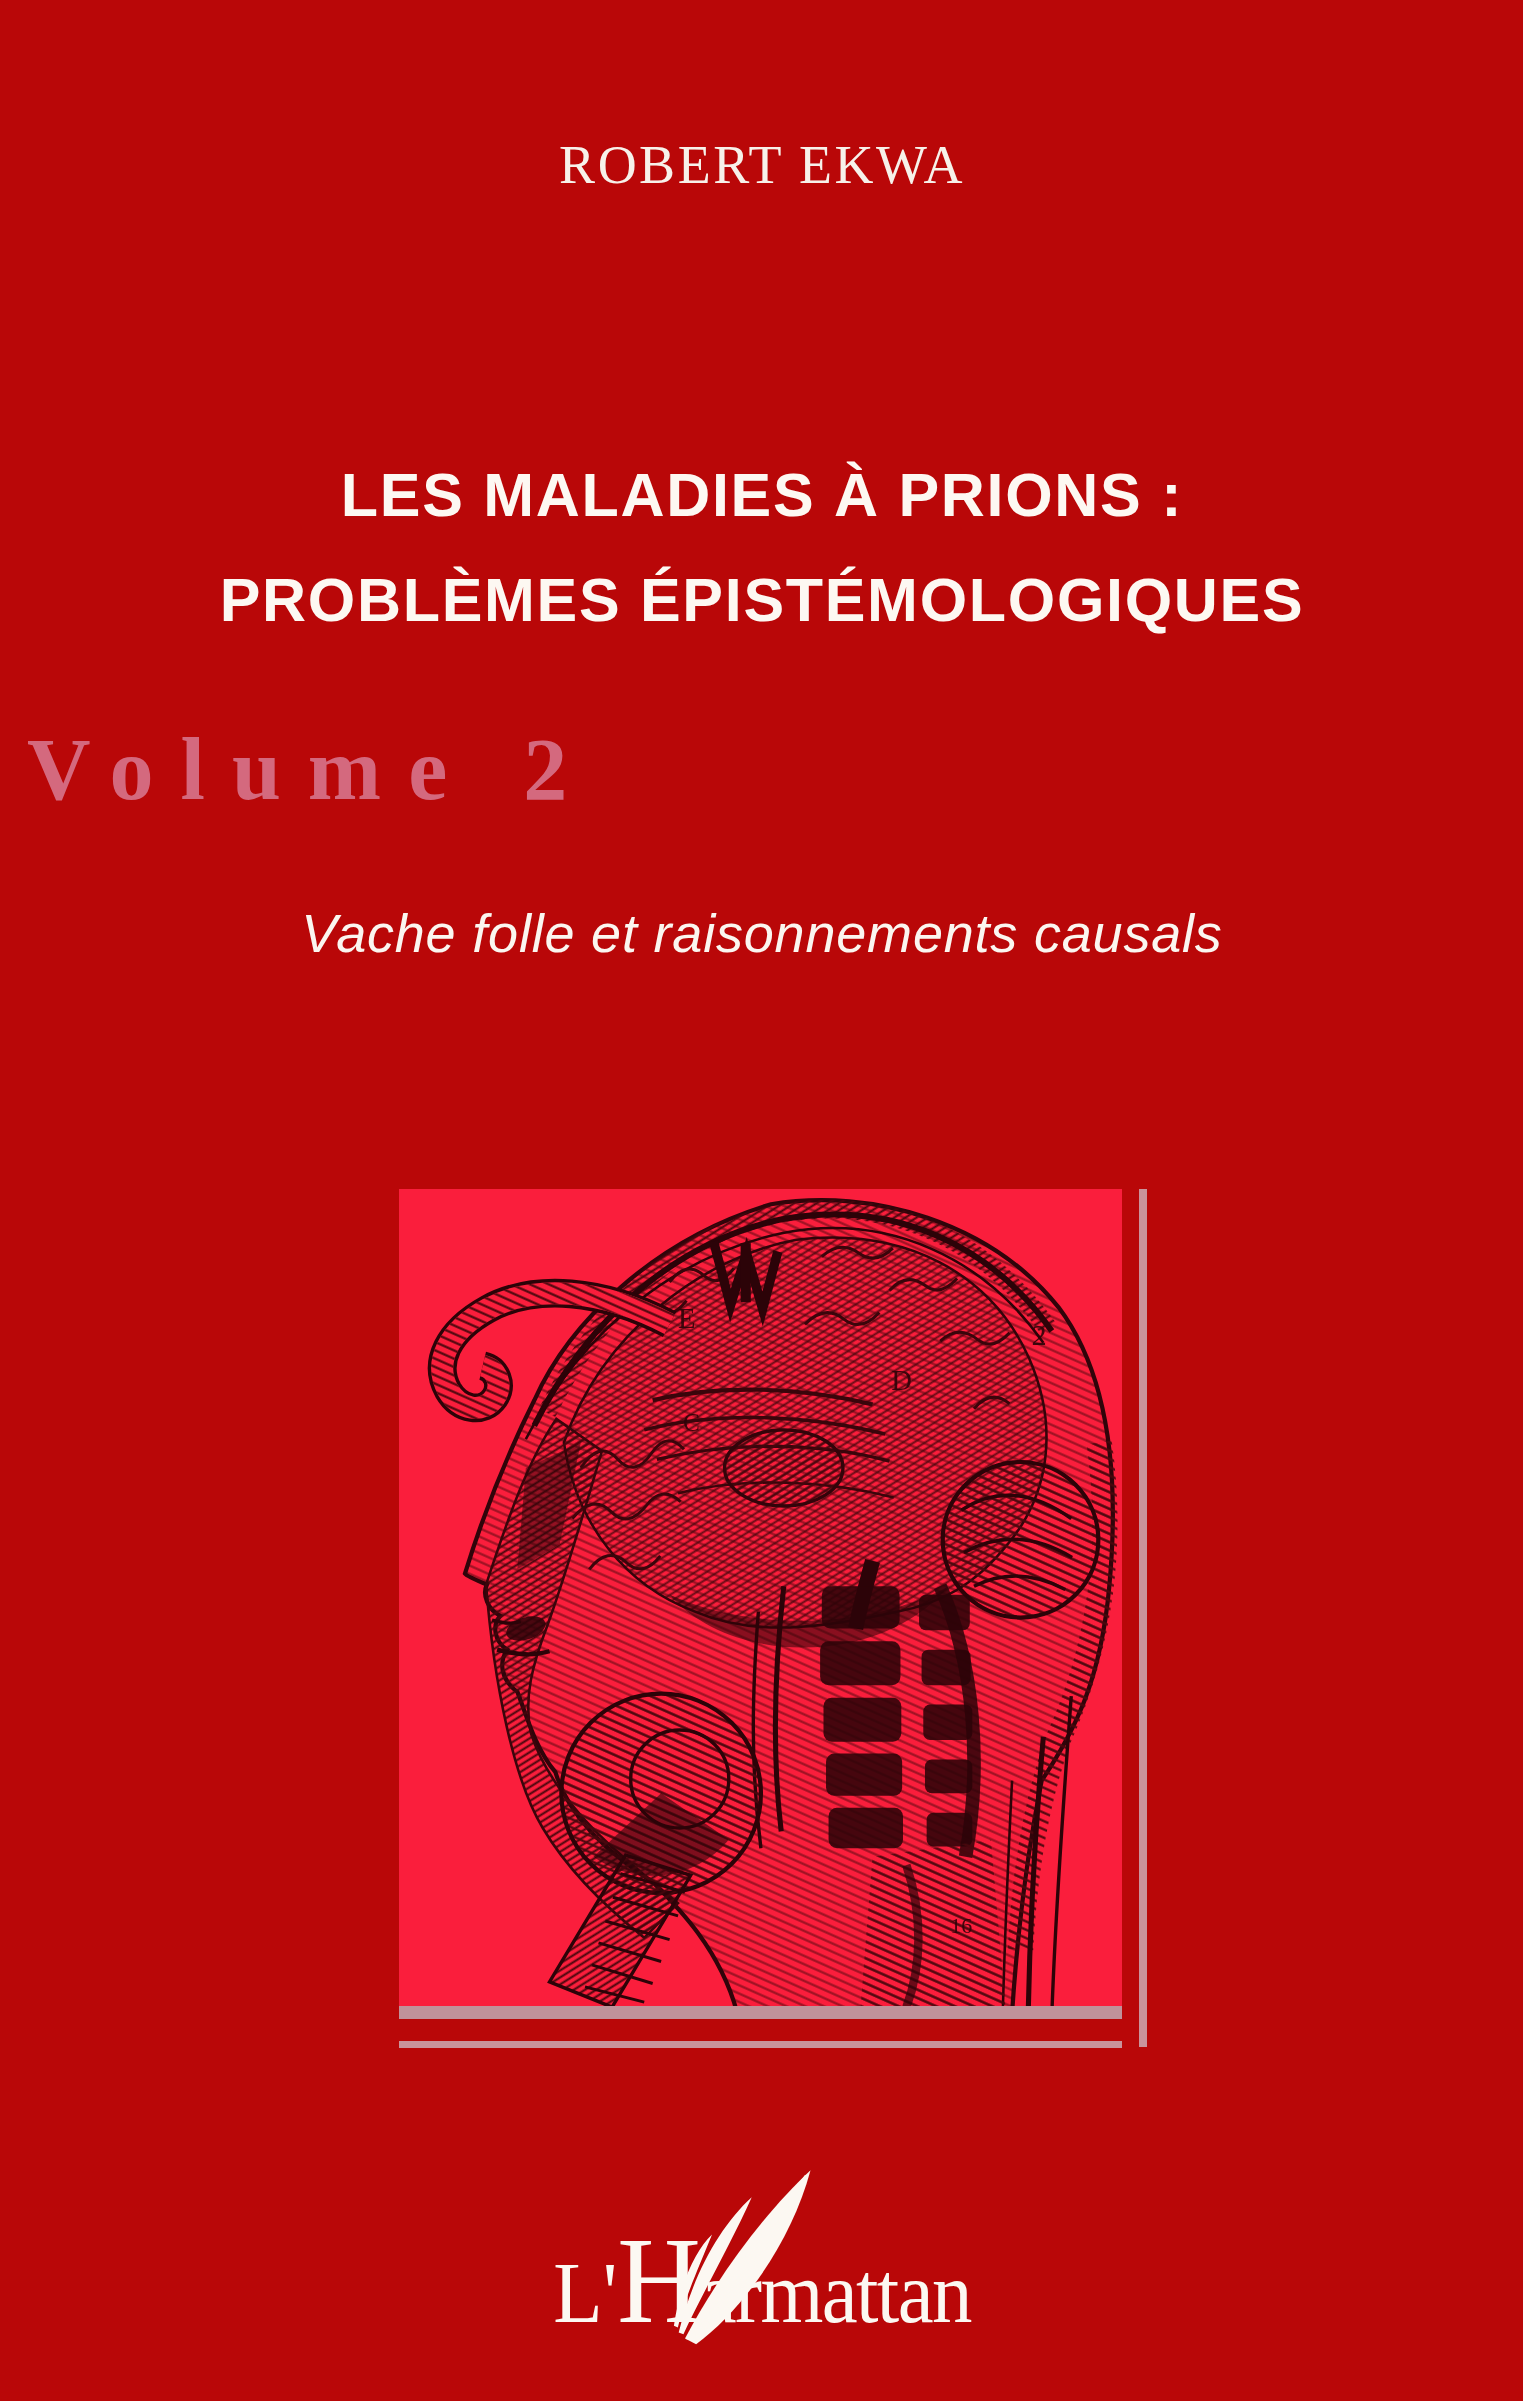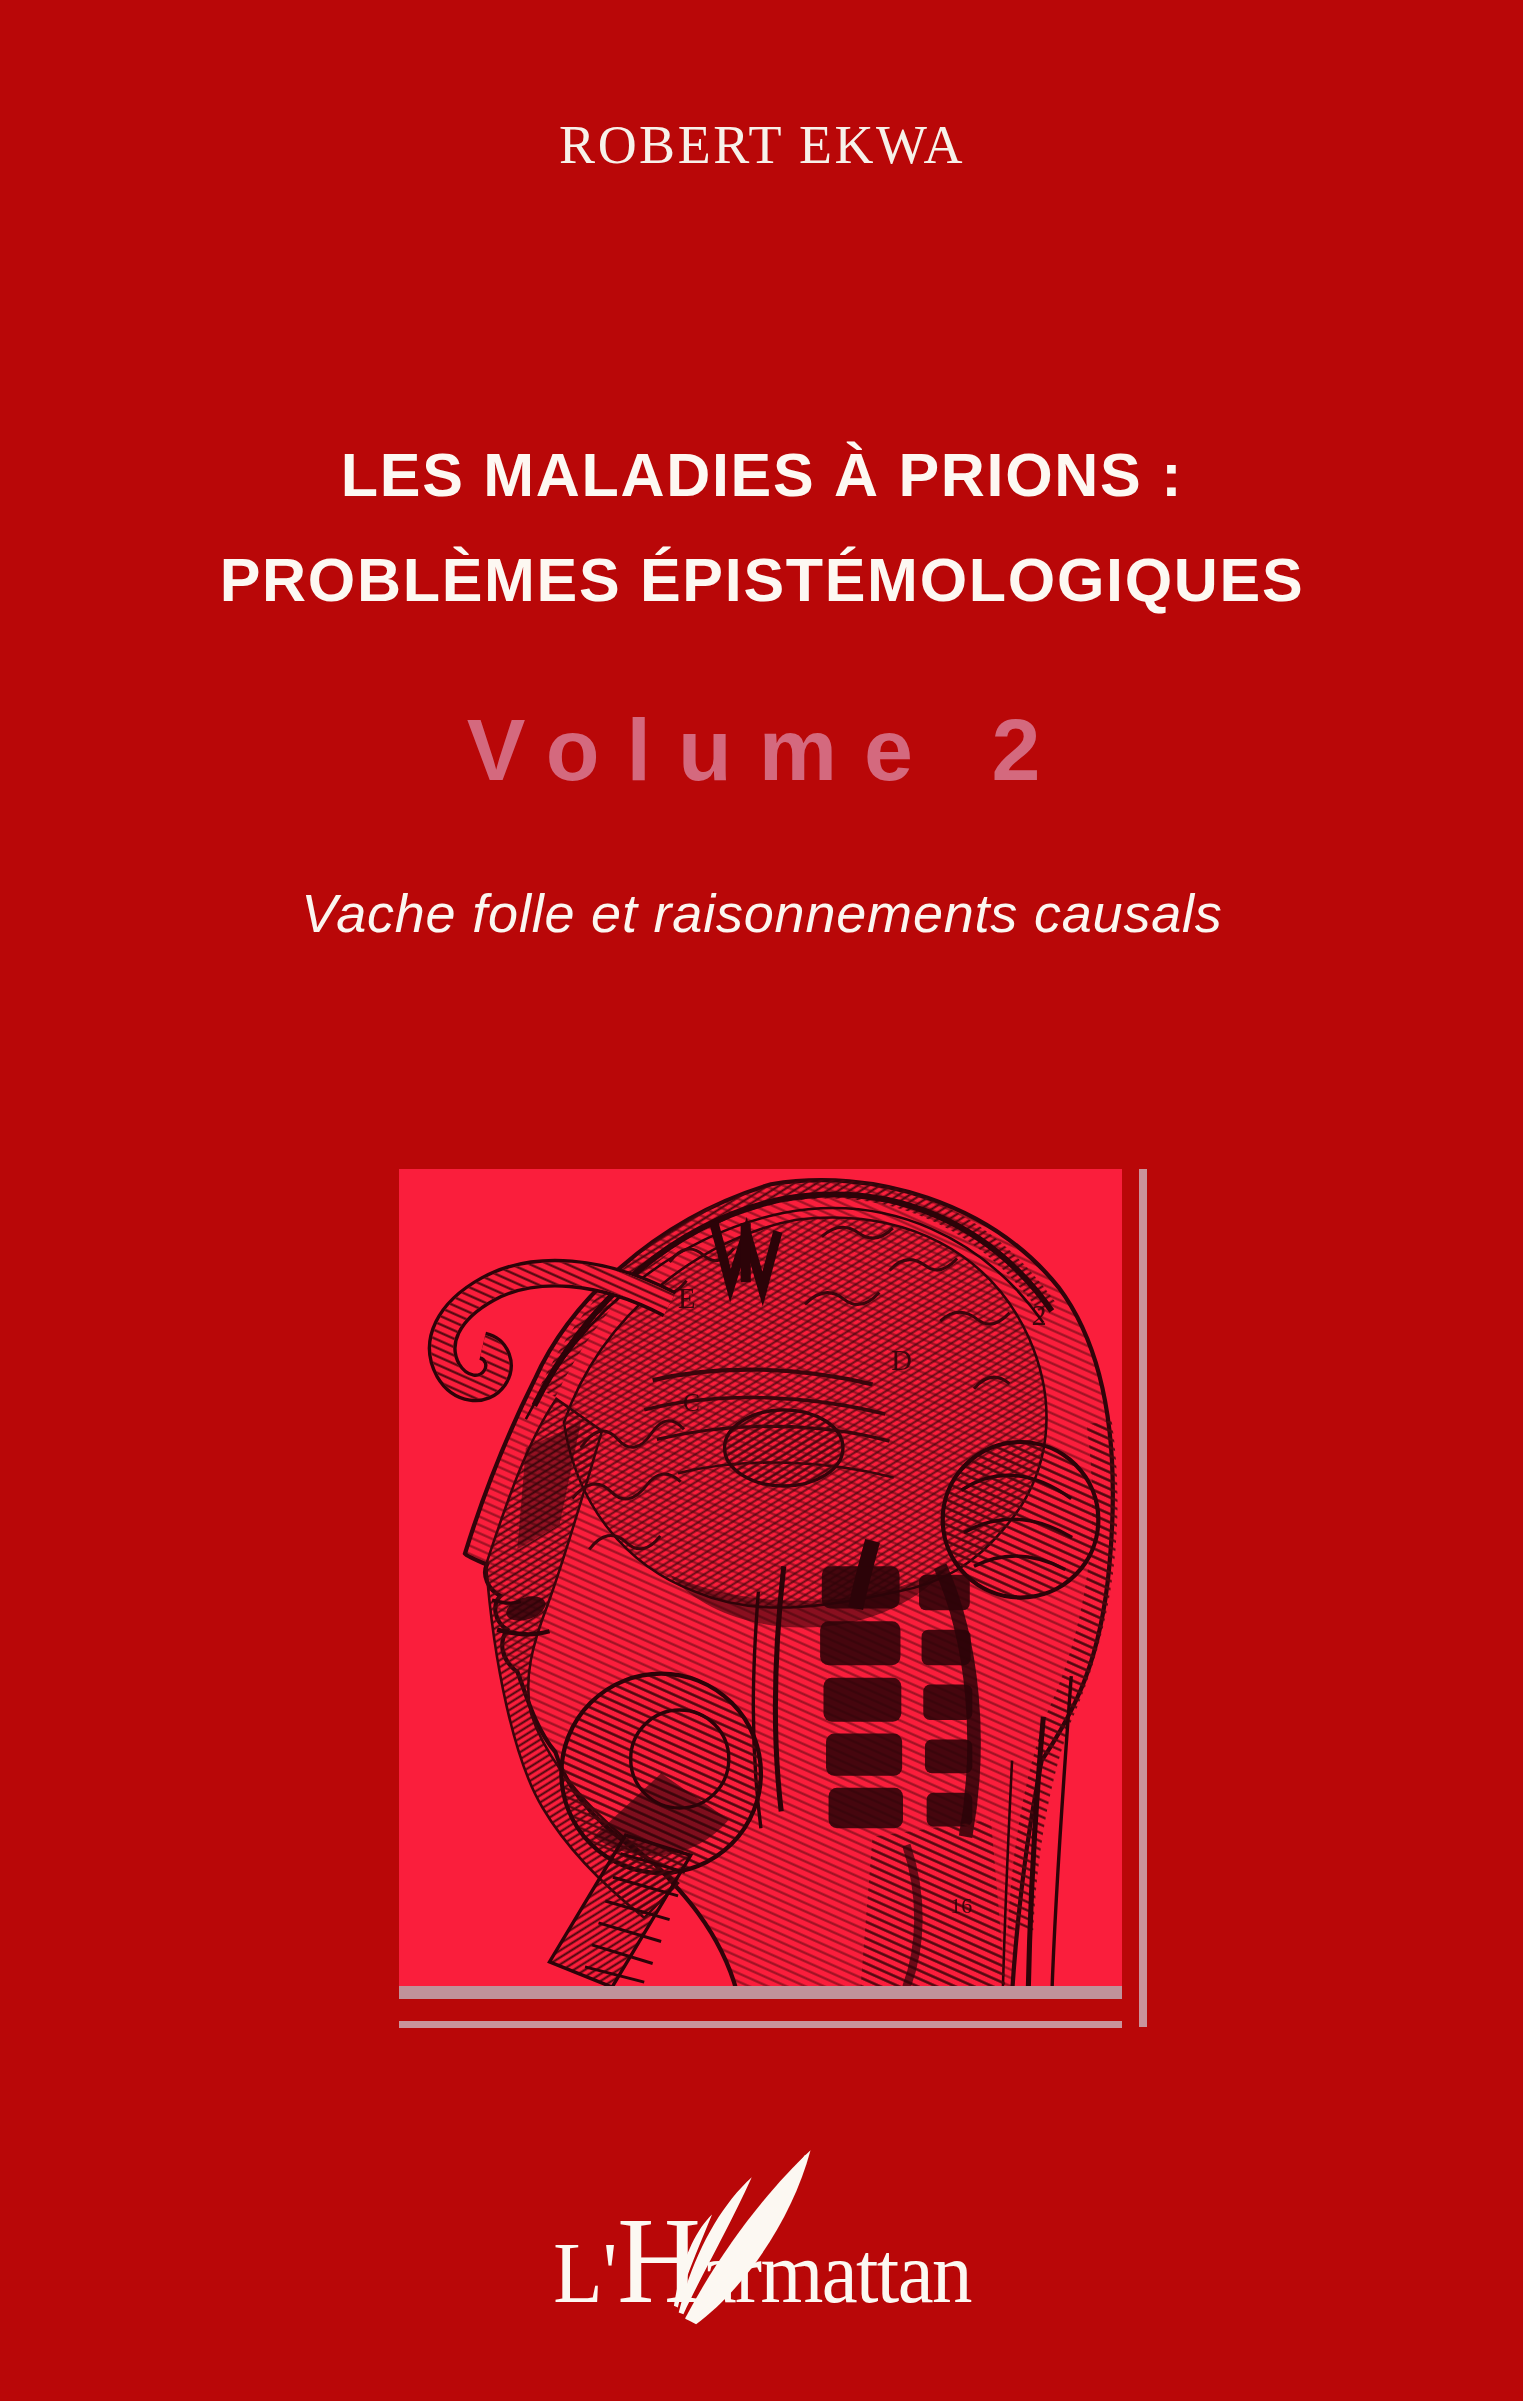--- a/index.html
+++ b/index.html
@@ -12,45 +12,45 @@
     --scan-strip:#c0929a;
   }
   *{margin:0;padding:0;box-sizing:border-box;}
   html,body{width:1524px;height:2401px;}
   body{
     position:relative;
     background:var(--cover-red);
     overflow:hidden;
     font-family:"Liberation Sans",sans-serif;
   }
-  .abs{position:absolute;}
+  .abs{position:absolute;margin-top:20px;}
   .author{
     top:118px;left:0;width:100%;
     text-align:center;
     font-family:"Liberation Serif",serif;
     font-size:54px;line-height:1;
     letter-spacing:2.5px;
     color:#f7f1ea;
   }
   .title{
     top:423px;left:0;width:100%;
     text-align:center;
     font-weight:bold;
     font-size:61px;line-height:105px;
     letter-spacing:1.7px;
     color:var(--text-white);
   }
   .volume{
     top:706px;left:0;width:100%;
-    text-align:center;
     font-weight:bold;
     font-size:88px;line-height:1;
     letter-spacing:27px;
-    padding-left:10px;
+    padding-left:27px;
     color:var(--volume-pink);
+    font-family:Liberation Serif, serif;
   }
   .subtitle{
     top:886px;left:0;width:100%;
     text-align:center;
     font-size:54px;line-height:1;
     letter-spacing:0.8px;
     color:#fbf6f0;
     font-style:italic;
   }
   .illustration{

